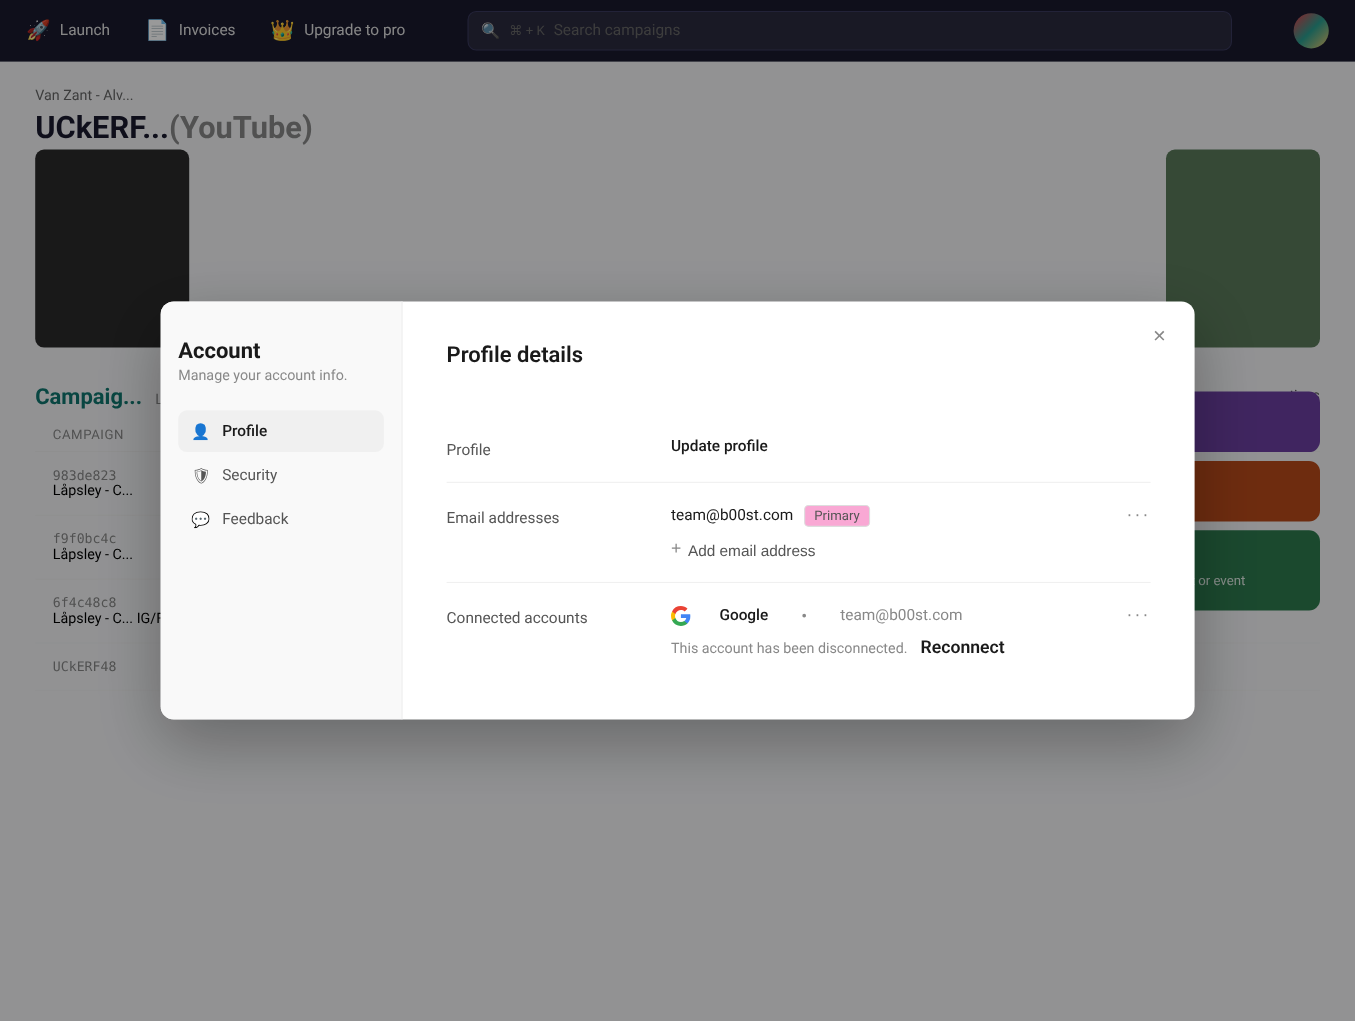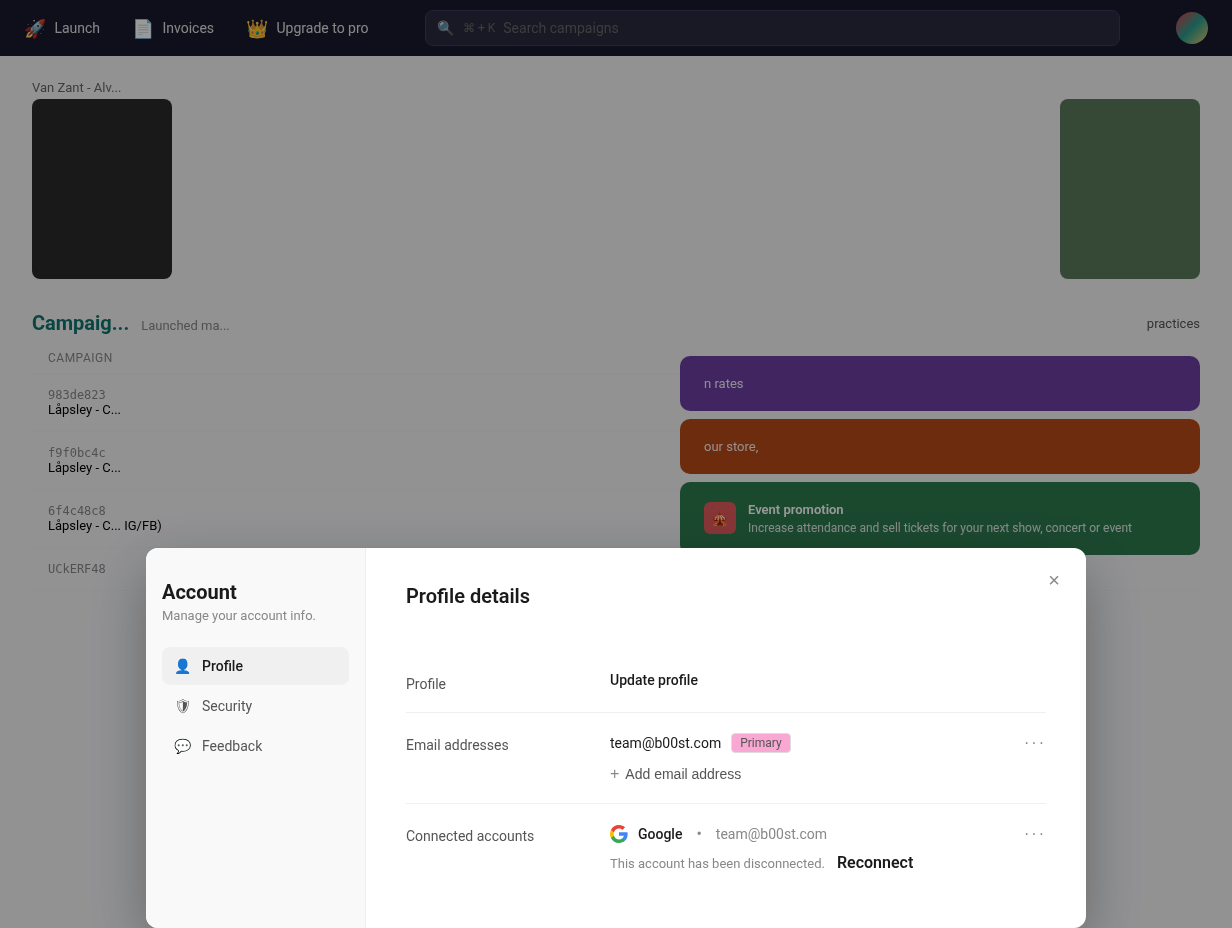--- a/index.html
+++ b/index.html
@@ -107,21 +107,21 @@
     
     .modal-backdrop {
       position: fixed;
       top: 0;
       left: 0;
       width: 1232px;
       height: 928px;
       background: rgba(0,0,0,0.4);
       z-index: 100;
       display: flex;
-      align-items: flex-end;
+      align-items: center;
       justify-content: center;
     }
 
     .modal {
       background: white;
       border-radius: 12px;
       width: 940px;
       max-height: 780px;
       display: flex;
       overflow: hidden;
@@ -288,21 +288,21 @@
       padding: 0;
     }
     .add-icon { color: #888; font-size: 16px; }
 
     .connected-section {
       flex: 1;
     }
     .google-row {
       display: flex;
       align-items: center;
-      gap: 10px;
+      gap: 26px;
       margin-bottom: 10px;
     }
     .google-icon {
       width: 18px;
       height: 18px;
       display: flex;
       align-items: center;
       justify-content: center;
       font-size: 14px;
     }
@@ -403,20 +403,23 @@
     <span style="color:#666; font-size:12px;">⌘ + K</span>
     <span style="color:#666;">Search campaigns</span>
   </div>
 
   <div class="avatar-nav"></div>
 </nav>
 
 <div class="page-bg">
   <div class="breadcrumb">
     <span>Van Zant - Alv...</span>
+  </div>
+  <div class="page-title-bg">
+    <span>UCkERF...</span><span style="color:#888;">(YouTube)</span>
   </div>
 
   <div class="campaign-image-row">
     <div class="campaign-img-placeholder"></div>
     <div class="campaign-img-right"></div>
   </div>
 
   <div class="campaigns-section">
     <div class="section-header">
       <div>

